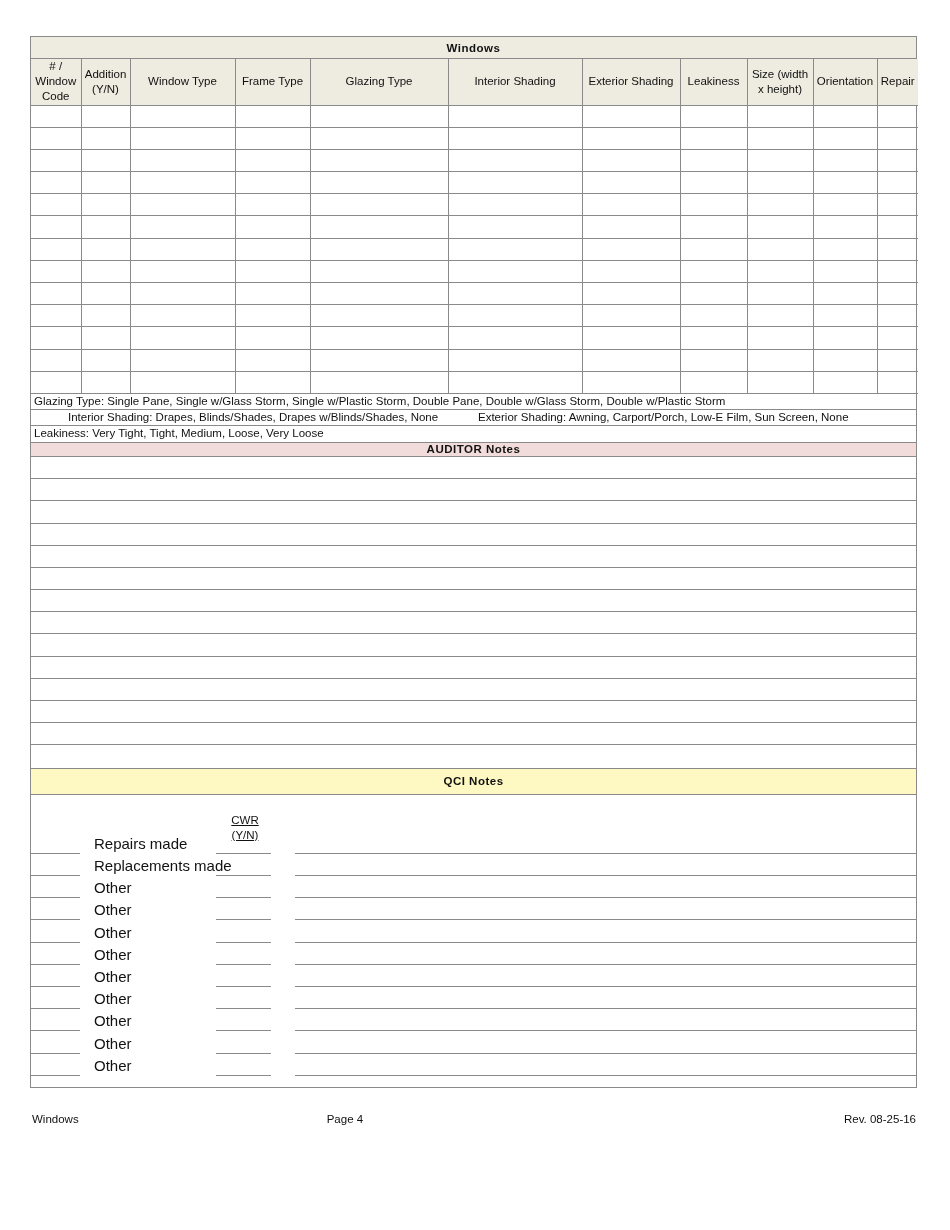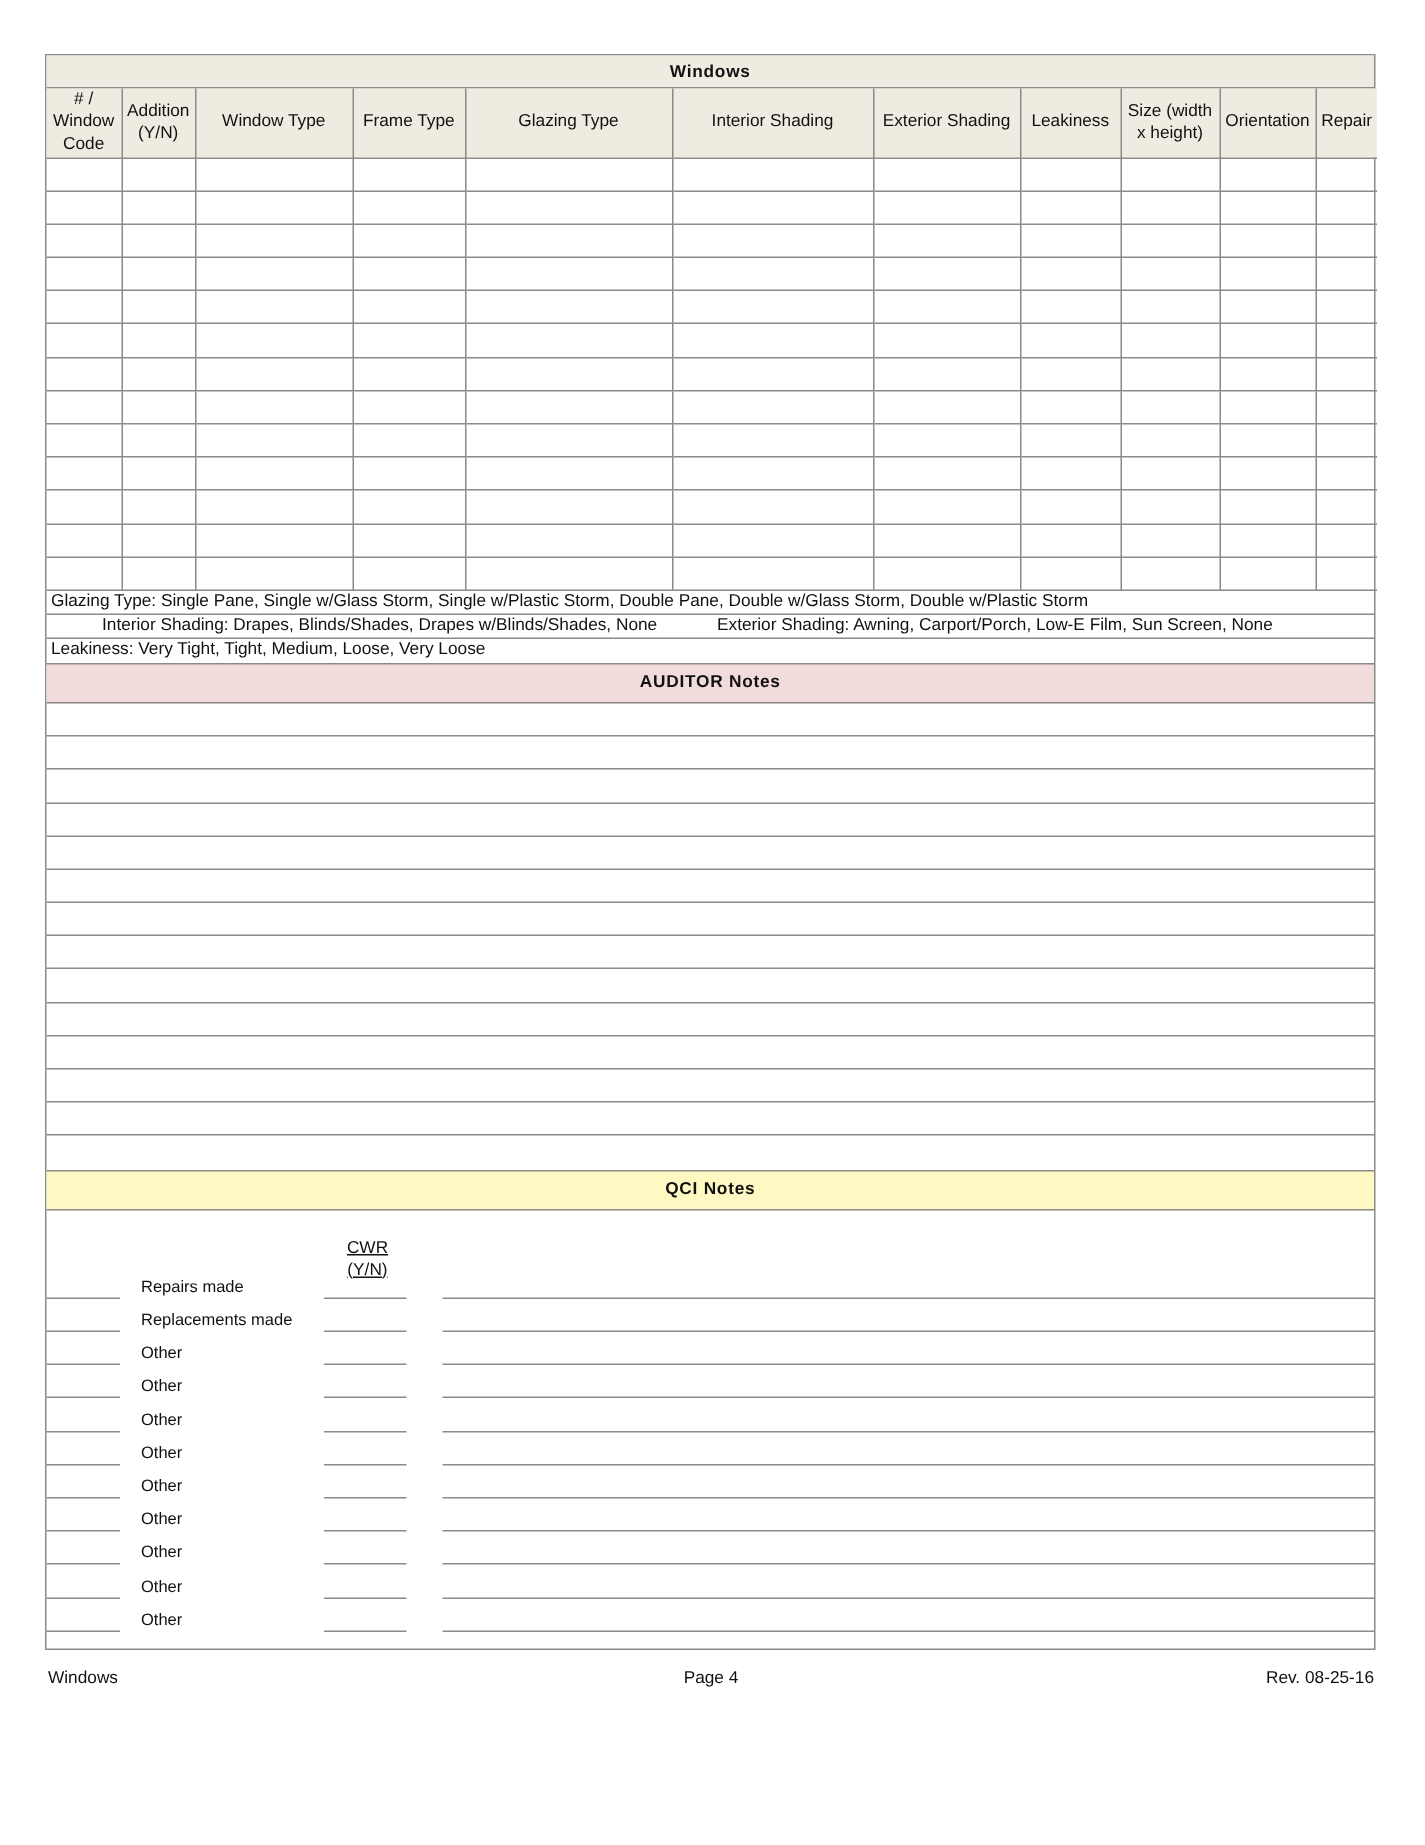--- a/index.html
+++ b/index.html
@@ -1,40 +1,40 @@
 <!DOCTYPE html>
 <html><head>
 <meta charset="utf-8">
 <style>
   * { box-sizing: border-box; margin: 0; padding: 0; }
   html, body { width: 950px; height: 1230px; background: #ffffff; }
   body { position: relative; font-family: "Liberation Sans", sans-serif; color: #111; font-size: 11.5px; }
   .frame { position: absolute; left: 30px; top: 36px; width: 887px; border: 1.5px solid #8a8a8a; }
   .sec-head { height: 22px; display: flex; align-items: center; justify-content: center; font-weight: bold; font-size: 11.5px; letter-spacing: 0.5px; border-bottom: 1.5px solid #8a8a8a; }
   .win-head { background: #eeebe0; }
-  .aud-head { background: #f2dcdb; height: 27px; border-top: 1.5px solid #8a8a8a; }
+  .aud-head { background: #f2dcdb; height: 15px; border-top: 1.5px solid #8a8a8a; }
   .qci-head { background: #fef9c3; height: 27px; border-top: 1.5px solid #8a8a8a; }
   table { border-collapse: collapse; width: 100%; table-layout: fixed; }
   th { background: #eeebe0; font-weight: normal; font-size: 11.5px; line-height: 15px; height: 46px; border: 1.5px solid #8a8a8a; text-align: center; vertical-align: middle; padding: 0 1px; }
   td { height: 22.2px; border: 1.5px solid #8a8a8a; }
   tr:first-child th { border-top: none; }
   th:first-child, td:first-child { border-left: none; }
   th:last-child, td:last-child { border-right: none; }
   .legend-row { height: 16px; border-bottom: 1.5px solid #8a8a8a; padding-left: 3px; font-size: 11.5px; line-height: 15px; white-space: nowrap; display: flex; }
   .note-line { height: 22.2px; border-bottom: 1.5px solid #8a8a8a; }
   .qci-body { position: relative; height: 292px; }
   .cwr { position: absolute; left: 196px; top: 18px; width: 36px; text-align: center; text-decoration: underline; line-height: 15px; font-size: 11.5px; }
   .qrow { position: absolute; left: 0; width: 100%; height: 22.2px; }
   .qrow .blank1 { position: absolute; left: 0; width: 49px; bottom: 0; border-bottom: 1.5px solid #8a8a8a; height: 1px; }
-  .qrow .lbl { position: absolute; left: 51px; bottom: 2px; font-size: 11px; padding-left: 12px; }
+  .qrow .lbl { position: absolute; left: 51px; bottom: 2px; font-size: 15px; padding-left: 12px; }
   .qrow .blank2 { position: absolute; left: 185px; width: 55px; bottom: 0; border-bottom: 1.5px solid #8a8a8a; height: 1px; }
   .qrow .blank3 { position: absolute; left: 264px; right: 0; bottom: 0; border-bottom: 1.5px solid #8a8a8a; height: 1px; }
   .footer { position: absolute; top: 1113px; left: 32px; width: 884px; font-size: 11.5px; display: flex; justify-content: space-between; }
   .footer span { flex: 1; }
-  .footer .c { text-align: center; }
+  .footer .c { text-align: left; }
   .footer .r { text-align: right; }
 </style>
 </head>
 <body>
 
 <div class="frame">
   <div class="sec-head win-head">Windows</div>
 
   <table>
     <colgroup id="cols">

